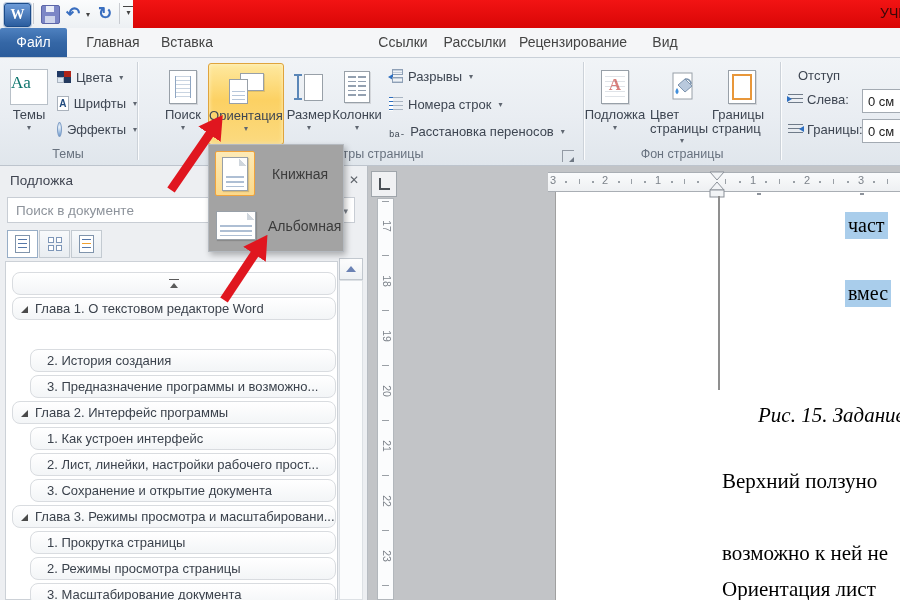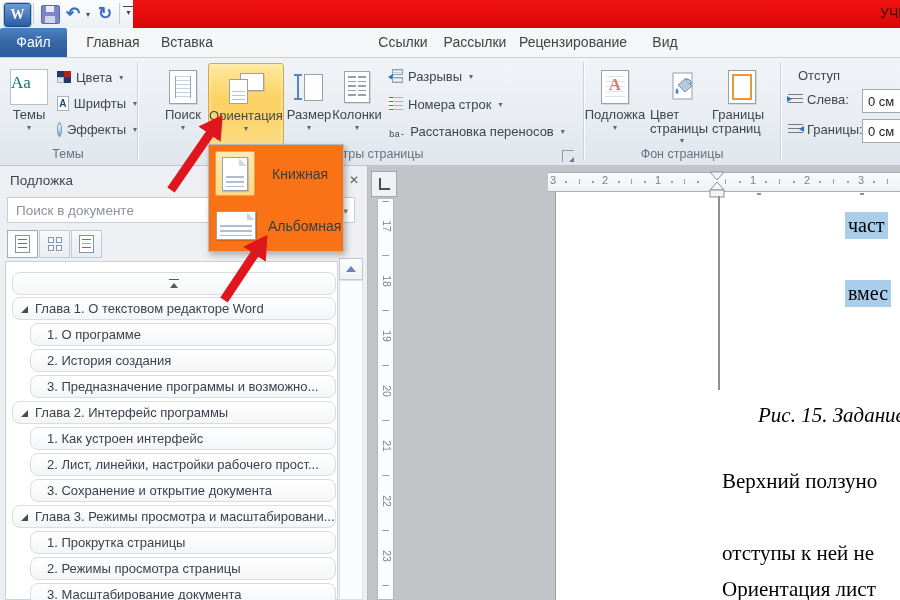--- a/index.html
+++ b/index.html
@@ -142,21 +142,21 @@
   .hr-dot{position:absolute;top:15px;width:1.5px;height:1.5px;background:#9aa0a6;}
   .page{position:absolute;left:187px;top:26px;width:345px;height:408px;background:#fff;border-left:1px solid #a0a0a0;}
   .figline{position:absolute;left:350px;top:30px;width:2px;height:194px;background:#8f8f8f;}
   .hi{position:absolute;left:477px;padding:2px 3px;background:#a9cdeb;color:#000;
       font-family:"Liberation Serif",serif;font-size:20px;white-space:nowrap;}
   .caption{position:absolute;left:355px;top:237px;font-family:"Liberation Serif",serif;font-style:italic;font-size:21px;color:#000;white-space:nowrap;margin-left:35px;}
   .dline{position:absolute;left:354px;font-family:"Liberation Serif",serif;font-size:21px;color:#000;white-space:nowrap;}
   .tabstop{position:absolute;top:27px;width:4px;height:2px;background:#8d939b;}
 
   
-  .menu{position:absolute;left:208px;top:144px;width:136px;height:108px;background:#f97316;border:1px solid #b4b9bf;
+  .menu{position:absolute;left:208px;top:144px;width:136px;height:108px;background:#a3a3a3;border:1px solid #b4b9bf;
         box-shadow:2px 3px 6px rgba(0,0,0,.28);z-index:40;box-sizing:border-box;}
   .mi{position:absolute;left:1px;right:1px;height:50px;display:flex;align-items:center;font-size:14px;color:#3c3c3c;}
   .mi .lbl{margin-left:62px;}
   .mi2 .lbl{margin-left:58px;}
   .selbox{position:absolute;left:5px;top:2px;width:40px;height:45px;background:linear-gradient(#fdeab6,#fbd98b);
           border:1px solid #f0a33c;border-radius:2px;display:flex;align-items:center;justify-content:center;box-sizing:border-box;}
   .mpage{background:#fff;border:1px solid #98a0a8;position:relative;box-shadow:1px 1px 1px rgba(0,0,0,.15);}
   .mpage.port{width:24px;height:32px;}
   .mpage.land{width:38px;height:27px;position:absolute;left:6px;top:10px;}
   .mpage::before{content:"";position:absolute;left:3px;right:3px;bottom:3px;height:11px;
@@ -358,23 +358,20 @@
       <span class="vt-doc vt-res"></span>
     </div>
     <div class="navlist"></div>
 
     <div class="nav-item top-item" style="top:106px">
       <span class="jump-top"></span>
     </div>
     <div class="nav-item lvl1" style="top:131px">
       <span class="tri"></span>
       <span>Глава 1. О текстовом редакторе Word</span>
-    </div>
-    <div class="nav-item lvl2" style="top:157px">
-      <span>1. О программе</span>
     </div>
     <div class="nav-item lvl2" style="top:183px">
       <span>2. История создания</span>
     </div>
     <div class="nav-item lvl2" style="top:209px">
       <span>3. Предназначение программы и возможно...</span>
     </div>
     <div class="nav-item lvl1" style="top:235px">
       <span class="tri"></span>
       <span>Глава 2. Интерфейс программы</span>
@@ -465,21 +462,21 @@
       <rect x="2" y="19" width="14" height="7" fill="#f2f4f6" stroke="#8b9199"></rect>
     </svg>
     <i class="tabstop" style="left:389px"></i>
     <i class="tabstop" style="left:492px"></i>
 
     <div class="figline"></div>
     <span class="hi" style="top:46px">част</span>
     <span class="hi" style="top:114px">вмес</span>
     <div class="caption">Рис. 15. Задание </div>
     <div class="dline" style="top:303px">Верхний ползуно</div>
-    <div class="dline" style="top:375px">отступы к ней не</div>
+    <div class="dline" style="top:375px">возможно к ней не</div>
     <div class="dline" style="top:411px">Ориентация лист</div>
   </div>
 
   <div class="menu">
     <div class="mi" style="top:4px">
       <span class="selbox">
         <span class="mpage port"></span>
       </span>
       <span class="lbl">Книжная</span>
     </div>

